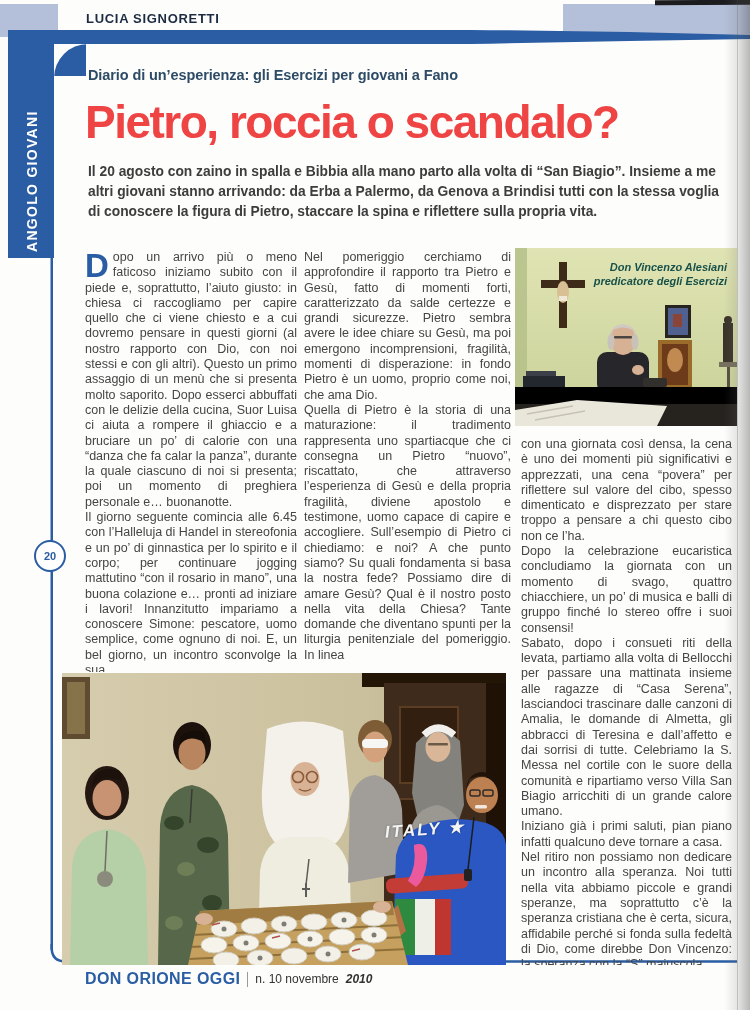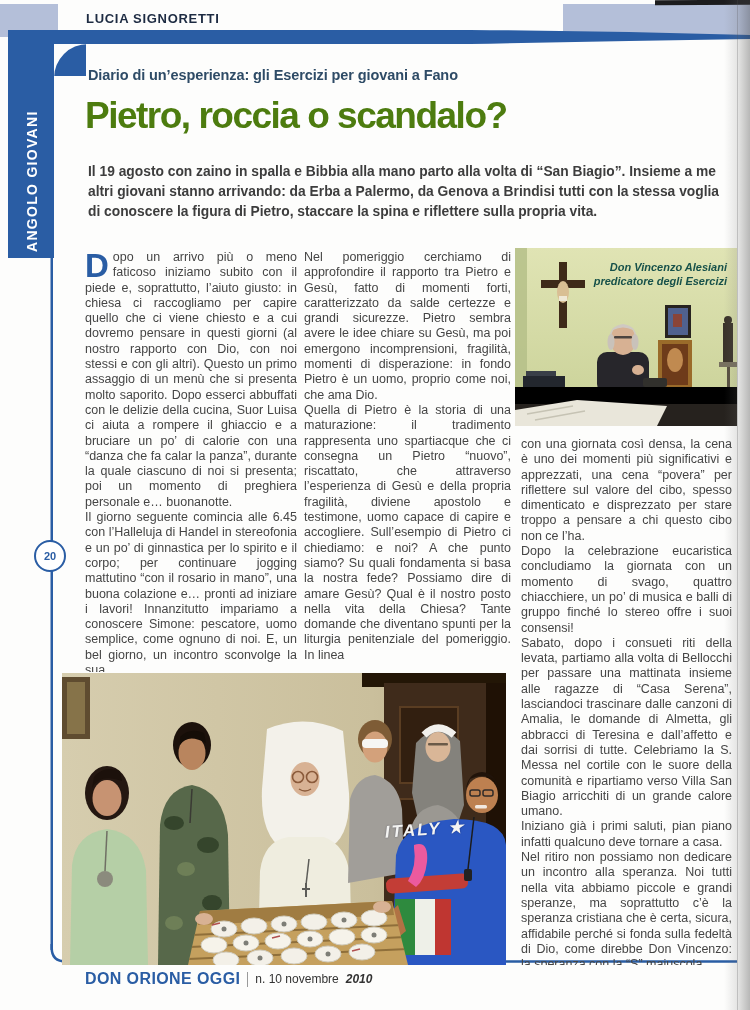--- a/index.html
+++ b/index.html
@@ -14,22 +14,22 @@
   .frame-svg{position:absolute;left:0;top:0;pointer-events:none;}
   .sidebar-label{position:absolute;left:11px;top:38px;width:42px;height:214px;
         color:#ffffff;font-weight:bold;font-size:14px;letter-spacing:1.3px;
         writing-mode:vertical-rl;transform:rotate(180deg);
         display:flex;align-items:center;justify-content:flex-start;padding-top:4px;}
   .page-badge{position:absolute;left:34px;top:540px;width:28px;height:28px;border:2px solid #2a5da4;
         border-radius:50%;background:#fff;color:#2a5da4;font-weight:bold;font-size:11px;
         display:flex;align-items:center;justify-content:center;}
   
   .kicker{position:absolute;left:88px;top:67px;width:640px;font-size:14.5px;font-weight:bold;color:#2e4b66;letter-spacing:-.1px;}
-  .title{position:absolute;left:85px;top:95px;width:650px;font-size:37px;font-weight:bold;
-        color:#4d7c0f;letter-spacing:-1.5px;}
+  .title{position:absolute;left:85px;top:95px;width:650px;font-size:46px;font-weight:bold;
+        color:#ef4444;letter-spacing:-1.5px;}
   .lead{position:absolute;left:88px;top:162px;width:646px;font-size:13.8px;line-height:20px;
         font-weight:bold;color:#3d3d3d;text-align:left;}
   .col{position:absolute;font-size:12.5px;line-height:15.3px;color:#454545;text-align:justify;overflow:hidden;}
   .col p{margin:0;}
   .col-1{left:85px;top:250px;width:212px;height:422px;}
   .col-2{left:304px;top:250px;width:207px;height:422px;}
   .col-3{left:521px;top:437px;width:211px;height:528px;}
   .dropcap{float:left;font-size:33px;line-height:27px;font-weight:bold;color:#2a5da4;padding:2px 4px 0 0;}
   
   .photo{position:absolute;overflow:hidden;}
@@ -76,21 +76,21 @@
     <rect x="50.5" y="258" width="2.5" height="692" fill="#2a5da4"></rect>
 
     <path d="M51.7,944 L51.7,948 Q51.7,961.5 66,961.5 L737,961.5" fill="none" stroke="#2a5da4" stroke-width="2.5"></path>
   </svg>
 
   <div class="sidebar-label">ANGOLO GIOVANI</div>
   <div class="page-badge">20</div>
 
   <div class="kicker">Diario di un’esperienza: gli Esercizi per giovani a Fano</div>
   <div class="title">Pietro, roccia o scandalo?</div>
-  <div class="lead">Il 19 agosto con zaino in spalla e Bibbia alla mano parto alla volta di “San Biagio”. Insieme a me altri giovani stanno arrivando: da Erba a Palermo, da Genova a Brindisi tutti con la stessa voglia di conoscere la figura di Pietro, staccare la spina e riflettere sulla propria vita.</div>
+  <div class="lead">Il 20 agosto con zaino in spalla e Bibbia alla mano parto alla volta di “San Biagio”. Insieme a me altri giovani stanno arrivando: da Erba a Palermo, da Genova a Brindisi tutti con la stessa voglia di conoscere la figura di Pietro, staccare la spina e riflettere sulla propria vita.</div>
 
   <div class="col col-1">
     <p><span class="dropcap">D</span><span>opo un arrivo più o meno faticoso iniziamo subito con il piede e, soprattutto, l’aiuto giusto: in chiesa ci raccogliamo per capire quello che ci viene chiesto e a cui dovremo pensare in questi giorni (al nostro rapporto con Dio, con noi stessi e con gli altri). Questo un primo assaggio di un menù che si presenta molto saporito. Dopo esserci abbuffati con le delizie della cucina, Suor Luisa ci aiuta a rompere il ghiaccio e a bruciare un po’ di calorie con una “danza che fa calar la panza”, durante la quale ciascuno di noi si presenta; poi un momento di preghiera personale e… buonanotte.</span></p>
     <p>Il giorno seguente comincia alle 6.45 con l’Halleluja di Handel in stereofonia e un po’ di ginnastica per lo spirito e il corpo; per continuare jogging mattutino “con il rosario in mano”, una buona colazione e… pronti ad iniziare i lavori! Innanzitutto impariamo a conoscere Simone: pescatore, uomo semplice, come ognuno di noi. E, un bel giorno, un incontro sconvolge la sua</p>
   </div>
   <div class="col col-2">
     <p>Nel pomeriggio cerchiamo di approfondire il rapporto tra Pietro e Gesù, fatto di momenti forti, caratterizzato da salde certezze e grandi sicurezze. Pietro sembra avere le idee chiare su Gesù, ma poi emergono incomprensioni, fragilità, momenti di disperazione: in fondo Pietro è un uomo, proprio come noi, che ama Dio.</p>
     <p>Quella di Pietro è la storia di una maturazione: il tradimento rappresenta uno spartiacque che ci consegna un Pietro “nuovo”, riscattato, che attraverso l’esperienza di Gesù e della propria fragilità, diviene apostolo e testimone, uomo capace di capire e accogliere. Sull’esempio di Pietro ci chiediamo: e noi? A che punto siamo? Su quali fondamenta si basa la nostra fede? Possiamo dire di amare Gesù? Qual è il nostro posto nella vita della Chiesa? Tante domande che diventano spunti per la liturgia penitenziale del pomeriggio. In linea</p>
   </div>
   <div class="col col-3">

